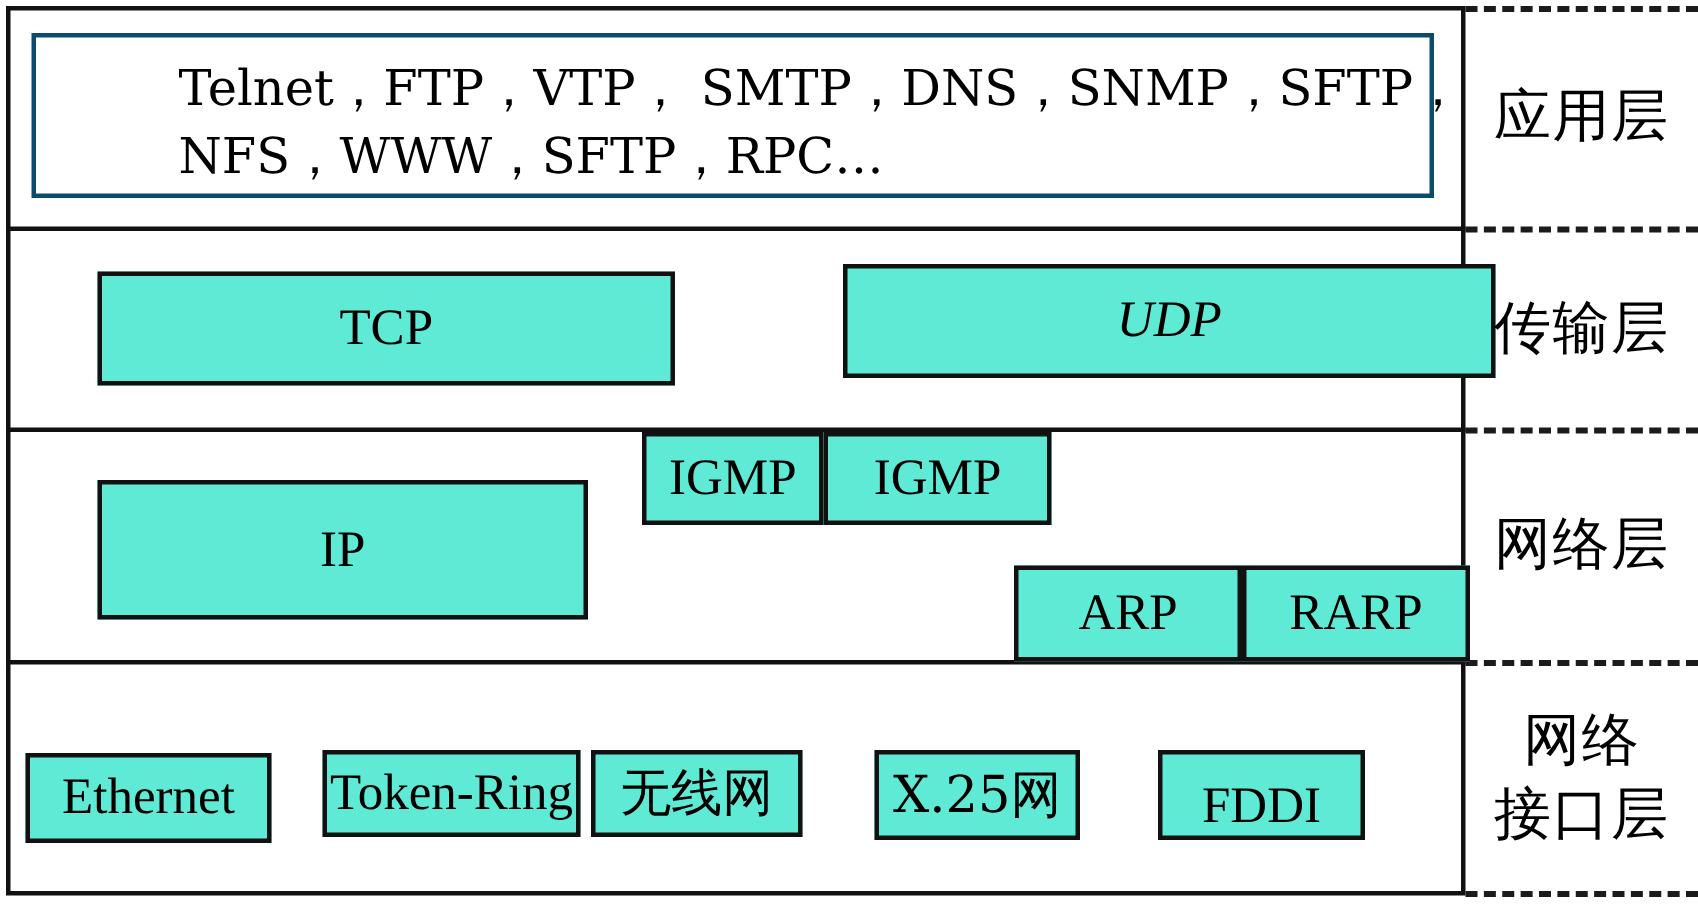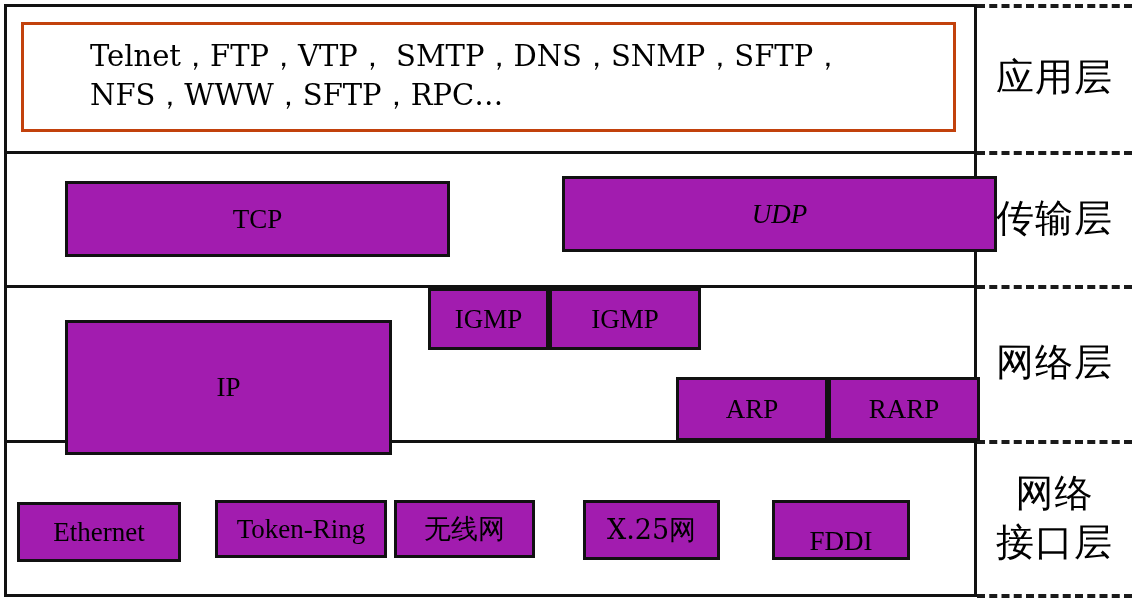--- a/index.html
+++ b/index.html
@@ -66,41 +66,41 @@
     font-family: "DejaVu Serif", "Liberation Serif", serif;
     letter-spacing: 1px;
     white-space: pre-line;
   }
 
   
   .pbox {
     position: absolute;
     border: 3px solid #111111;
     box-sizing: border-box;
-    background: #a21caf;
+    background: #5eead4;
     display: flex;
     align-items: center;
     justify-content: center;
-    font-size: 27px;
+    font-size: 34px;
     font-family: "Liberation Serif", "DejaVu Serif", serif;
     white-space: nowrap;
   }
 
   
   .app-box {
     position: absolute;
     left: 21px;
     top: 22px;
     width: 935px;
     height: 110px;
-    border: 3px solid #c2410c;
+    border: 3px solid #0c4a6e;
     box-sizing: border-box;
     background: #ffffff;
-    padding: 12px 20px 0 66px;
-    font-size: 29px;
+    padding: 12px 20px 0 95px;
+    font-size: 33px;
     line-height: 1.35;
     font-family: "Liberation Serif", "DejaVu Serif", serif;
   }
   .app-line { white-space: nowrap; }
 
   .cjk {
     font-family: "DejaVu Serif", "Liberation Serif", serif;
   }
 </style>
 </head>
@@ -138,21 +138,21 @@
   <div class="layer-name cjk" style="top:151px; height:134px;">传输层</div>
 
   <div class="pbox" style="left:428px; top:288px; width:121px; height:62px;">
     <span>IGMP</span>
   </div>
 
   <div class="pbox" style="left:549px; top:288px; width:152px; height:62px;">
     <span>IGMP</span>
   </div>
 
-  <div class="pbox" style="left:65px; top:320px; width:327px; height:135px;">
+  <div class="pbox" style="left:65px; top:320px; width:327px; height:93px;">
     <span>IP</span>
   </div>
 
   <div class="pbox" style="left:676px; top:377px; width:152px; height:64px;">
     <span>ARP</span>
   </div>
 
   <div class="pbox" style="left:828px; top:377px; width:152px; height:64px;">
     <span>RARP</span>
   </div>

